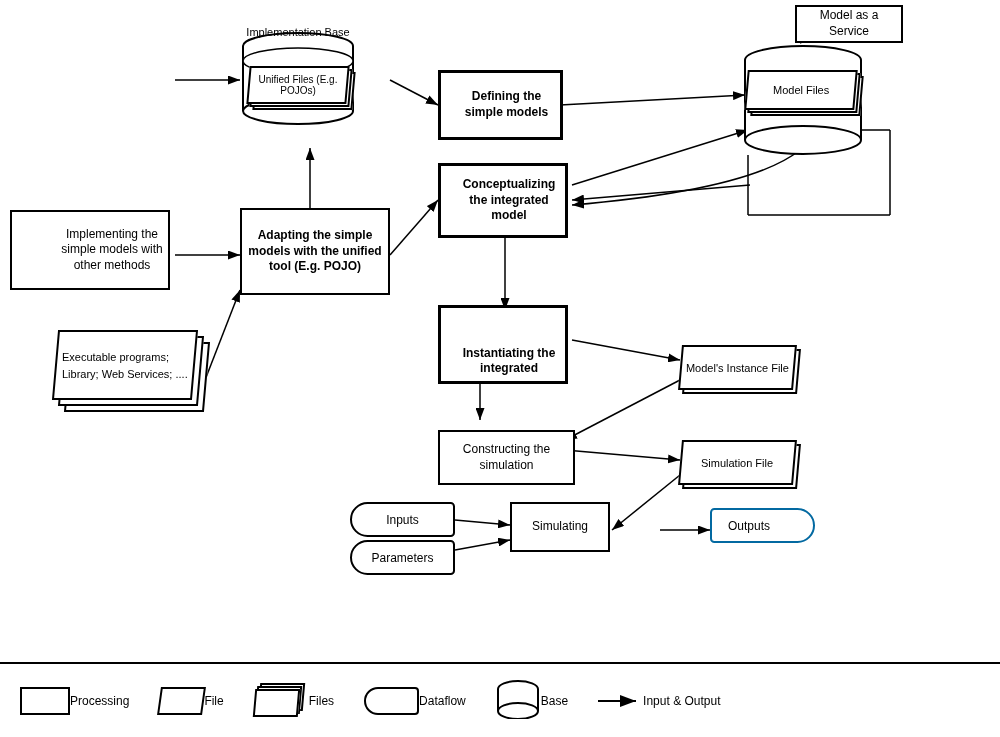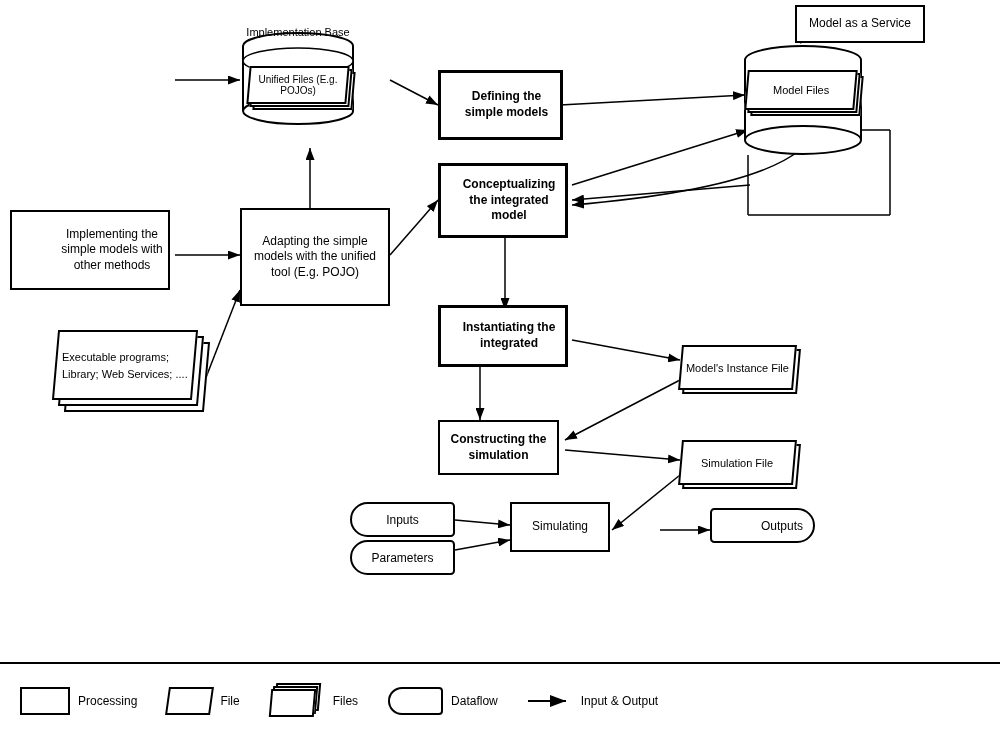--- a/index.html
+++ b/index.html
@@ -49,47 +49,46 @@
       border-radius: 20px 5px 5px 20px;
       background: #fff;
       display: flex;
       align-items: center;
       justify-content: center;
       text-align: center;
       padding: 2px 10px;
     }
     .dataflow-right {
       position: absolute;
-      border: 2px solid #000000;
+      border: 2px solid #0369a1;
       border-radius: 5px 20px 20px 5px;
       background: #fff;
       display: flex;
       align-items: center;
-      justify-content: flex-end;
+      justify-content: flex-start;
       text-align: center;
-      padding: 4px 10px;
+      padding: 4px 16px;
     }
     
     #legend {
       position: absolute;
       bottom: 0;
       left: 0;
       width: 1000px;
       height: 75px;
       border-top: 2px solid #000;
       display: flex;
       align-items: center;
       padding: 0 20px;
       gap: 30px;
       background: #fff;
     }
     .legend-item {
       display: flex;
       align-items: center;
-      gap: 8px;
     }
     .legend-proc {
       width: 50px;
       height: 28px;
       border: 2px solid #000;
       background: #fff;
     }
     .legend-file {
       width: 45px;
       height: 28px;
@@ -218,21 +217,21 @@
       <div style="position:absolute; top:0; left:0; width:100px; height:38px; border:2px solid #000; background:#fff; transform:skewX(-5deg); z-index:3; display:flex; align-items:center; justify-content:center;">
         <span style="transform:skewX(5deg); font-size:10px; text-align:center;">Unified Files (E.g. POJOs)</span>
       </div>
     </div>
   </div>
 
   <div class="proc-box bold-border" style="left:438px; top:70px; width:125px; height:70px;">
     <span>Defining the simple models</span>
   </div>
 
-  <div class="proc-box" style="left:795px; top:5px; width:130px; height:38px;">
+  <div class="proc-box" style="left:795px; top:5px; width:108px; height:38px;">
     <span>Model as a Service</span>
   </div>
 
   <div style="position:absolute; left:738px; top:40px;">
     <svg width="130" height="120" xmlns="http://www.w3.org/2000/svg">
       <ellipse cx="65" cy="20" rx="58" ry="14" fill="#fff" stroke="#000" stroke-width="2"></ellipse>
       <rect x="7" y="20" width="116" height="80" fill="#fff" stroke="none"></rect>
       <line x1="7" y1="20" x2="7" y2="100" stroke="#000" stroke-width="2"></line>
       <line x1="123" y1="20" x2="123" y2="100" stroke="#000" stroke-width="2"></line>
       <ellipse cx="65" cy="100" rx="58" ry="14" fill="#fff" stroke="#000" stroke-width="2"></ellipse>
@@ -245,48 +244,48 @@
       <div style="position:absolute; top:0; left:0; width:110px; height:40px; border:2px solid #000; background:#fff; transform:skewX(-5deg); z-index:3; display:flex; align-items:center; justify-content:center;">
         <span style="transform:skewX(5deg); font-size:11px;">Model Files</span>
       </div>
     </div>
   </div>
 
   <div class="proc-box" style="left:10px; top:210px; width:160px; height:80px;padding-left:48px;">
     <span>Implementing the simple models with other methods</span>
   </div>
 
-  <div class="proc-box" style="left:240px; top:208px; width:150px; height:98px;">
+  <div class="proc-box" style="left:240px; top:208px; width:150px; height:87px;font-weight:bold;">
     <span>Adapting the simple models with the unified tool (E.g. POJO)</span>
   </div>
 
   <div class="proc-box bold-border" style="left:438px; top:163px; width:130px; height:75px;">
     <span>Conceptualizing the integrated model</span>
   </div>
 
   <div style="position:absolute; left:55px; top:330px;">
     <div style="position:absolute; top:12px; left:12px; width:140px; height:70px; border:2px solid #000; background:#fff; transform:skewX(-5deg); z-index:1;"></div>
     <div style="position:absolute; top:6px; left:6px; width:140px; height:70px; border:2px solid #000; background:#fff; transform:skewX(-5deg); z-index:2;"></div>
     <div style="position:absolute; top:0; left:0; width:140px; height:70px; border:2px solid #000; background:#fff; transform:skewX(-5deg); z-index:3; display:flex; align-items:center; justify-content:center; padding:5px;">
       <span style="transform:skewX(5deg); font-size:11px; text-align:left; line-height:1.5;">Executable programs; Library; Web Services; ....</span>
     </div>
   </div>
 
-  <div class="proc-box bold-border" style="left:438px; top:305px; width:130px; height:62px;">
+  <div class="proc-box bold-border" style="left:438px; top:305px; width:130px; height:79px;align-items:flex-end;">
     <span>Instantiating the integrated</span>
   </div>
 
   <div style="position:absolute; left:680px; top:345px;">
     <div style="position:absolute; top:4px; left:4px; width:115px; height:45px; border:2px solid #000; background:#fff; transform:skewX(-5deg); z-index:1;"></div>
     <div style="position:absolute; top:0; left:0; width:115px; height:45px; border:2px solid #000; background:#fff; transform:skewX(-5deg); z-index:2; display:flex; align-items:center; justify-content:center;">
       <span style="transform:skewX(5deg); font-size:11px; text-align:center;">Model's Instance File</span>
     </div>
   </div>
 
-  <div class="proc-box" style="left:438px; top:420px; width:121px; height:55px;font-weight:bold;">
+  <div class="proc-box" style="left:438px; top:430px; width:137px; height:55px;">
     <span>Constructing the simulation</span>
   </div>
 
   <div style="position:absolute; left:680px; top:440px;">
     <div style="position:absolute; top:4px; left:4px; width:115px; height:45px; border:2px solid #000; background:#fff; transform:skewX(-5deg); z-index:1;"></div>
     <div style="position:absolute; top:0; left:0; width:115px; height:45px; border:2px solid #000; background:#fff; transform:skewX(-5deg); z-index:2; display:flex; align-items:center; justify-content:center;">
       <span style="transform:skewX(5deg); font-size:11px; text-align:center;">Simulation File</span>
     </div>
   </div>
 
@@ -323,18 +322,30 @@
       <div class="lf2"></div>
       <div class="lf3"></div>
     </div>
     <span>Files</span>
   </div>
   <div class="legend-item">
     <div class="legend-dataflow"></div>
     <span>Dataflow</span>
   </div>
   <div class="legend-item">
+    <div>
+      <svg width="45" height="40" xmlns="http://www.w3.org/2000/svg">
+        <ellipse cx="22" cy="10" rx="20" ry="8" fill="#fff" stroke="#000" stroke-width="2"></ellipse>
+        <rect x="2" y="10" width="40" height="22" fill="#fff" stroke="none"></rect>
+        <line x1="2" y1="10" x2="2" y2="32" stroke="#000" stroke-width="2"></line>
+        <line x1="42" y1="10" x2="42" y2="32" stroke="#000" stroke-width="2"></line>
+        <ellipse cx="22" cy="32" rx="20" ry="8" fill="#fff" stroke="#000" stroke-width="2"></ellipse>
+      </svg>
+    </div>
+    <span>Base</span>
+  </div>
+  <div class="legend-item">
     <svg width="45" height="20" xmlns="http://www.w3.org/2000/svg">
       <line x1="0" y1="10" x2="38" y2="10" stroke="#000" stroke-width="2" marker-end="url(#arrowhead)"></line>
     </svg>
     <span>Input &amp; Output</span>
   </div>
 </div>
 
 </body></html>

